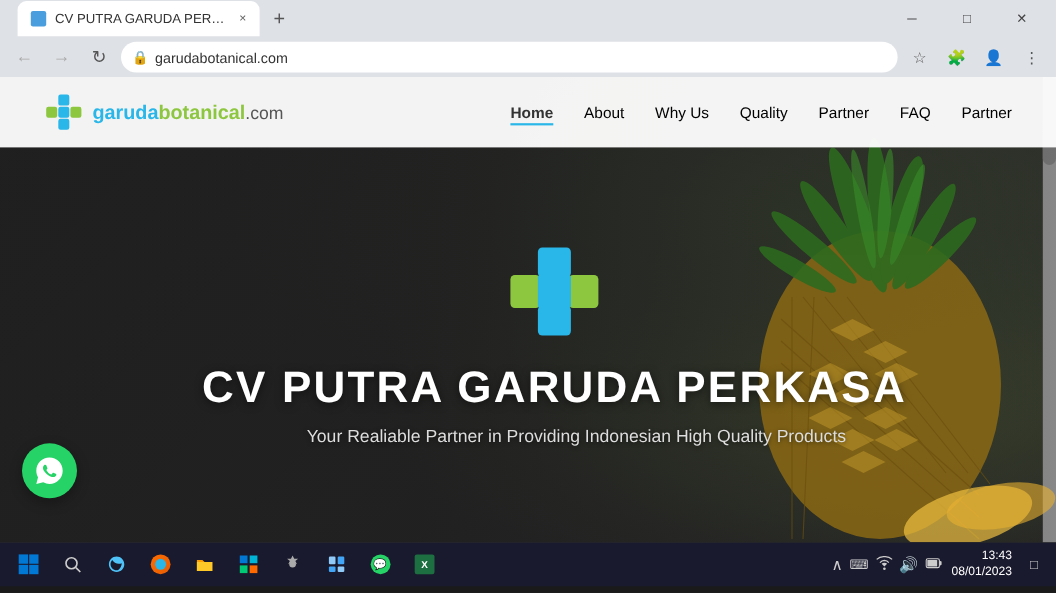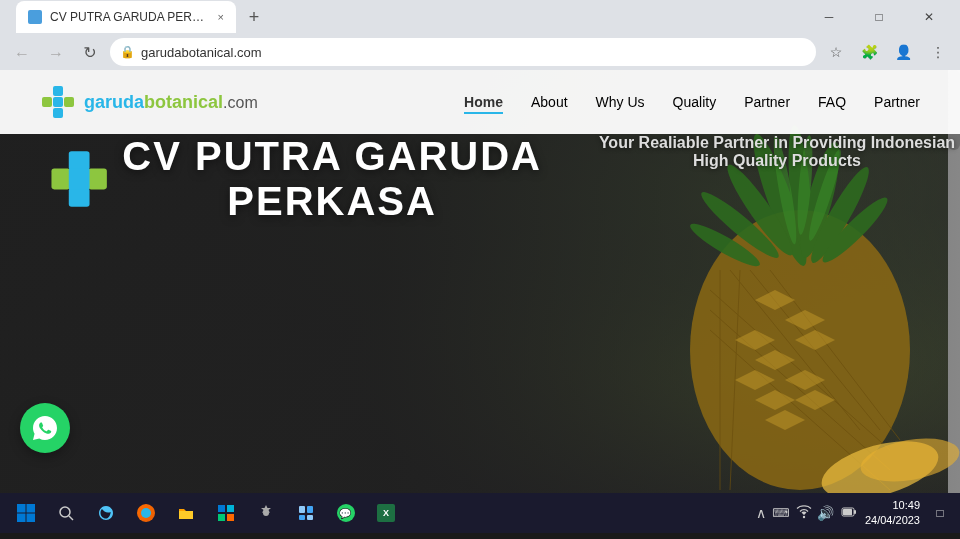--- a/index.html
+++ b/index.html
@@ -234,21 +234,22 @@
     }
 
     
     .hero-content {
       position: absolute;
       top: 64px;
       left: 0;
       right: 0;
       bottom: 0;
       display: flex;
-      flex-direction: row;
+      flex-direction: column;
+      align-items: center;
       justify-content: center;
       z-index: 5;
       text-align: center;
       padding-left: 48px;
     }
     .hero-logo-icon {
       width: 90px;
       height: 90px;
       margin-bottom: 20px;
     }
@@ -256,21 +257,21 @@
       font-size: 40px;
       font-weight: 900;
       color: #fff;
       letter-spacing: 2px;
       margin-bottom: 14px;
       text-shadow: 0 2px 8px rgba(0,0,0,0.5);
     }
     .hero-subtitle {
       font-size: 16px;
       color: #ddd;
-      font-weight: 700;
+      font-weight: 400;
       text-shadow: 0 1px 4px rgba(0,0,0,0.5);
       margin-left: 40px;
     }
 
     
     .whatsapp-btn {
       position: absolute;
       bottom: 40px;
       left: 20px;
       width: 50px;
@@ -588,18 +589,18 @@
       <span class="tray-icon">🔊</span>
       <span class="tray-icon">
         <svg width="16" height="12" viewBox="0 0 16 12">
           <rect x="1" y="2" width="12" height="8" rx="1.5" stroke="#ccc" stroke-width="1" fill="none"></rect>
           <rect x="13" y="4" width="2" height="4" rx="1" fill="#ccc"></rect>
           <rect x="2" y="3" width="9" height="6" rx="0.5" fill="#ccc"></rect>
         </svg>
       </span>
     </div>
     <div class="clock">
-      <span>10:49</span>
-      <span>24/04/2023</span>
+      <span>13:43</span>
+      <span>08/01/2023</span>
     </div>
     <div class="notification-btn">□</div>
   </div>
 </div>
 
 </body></html>

